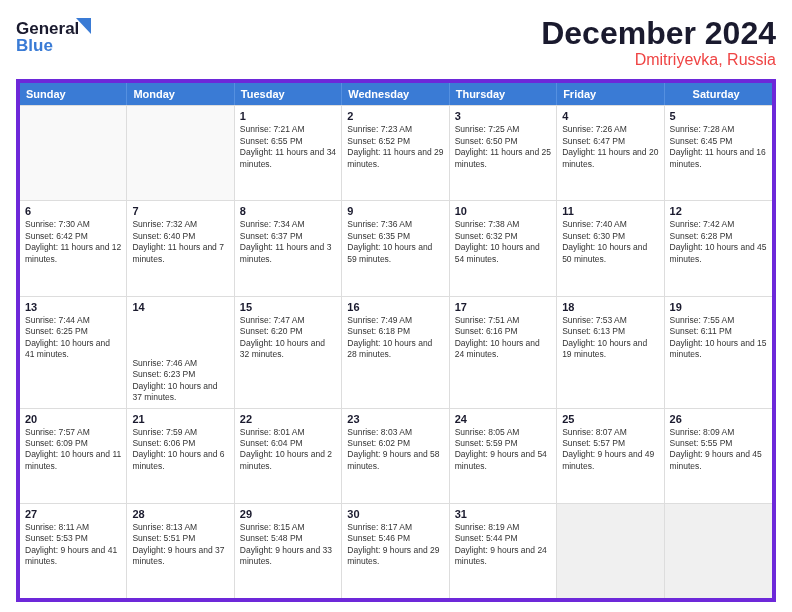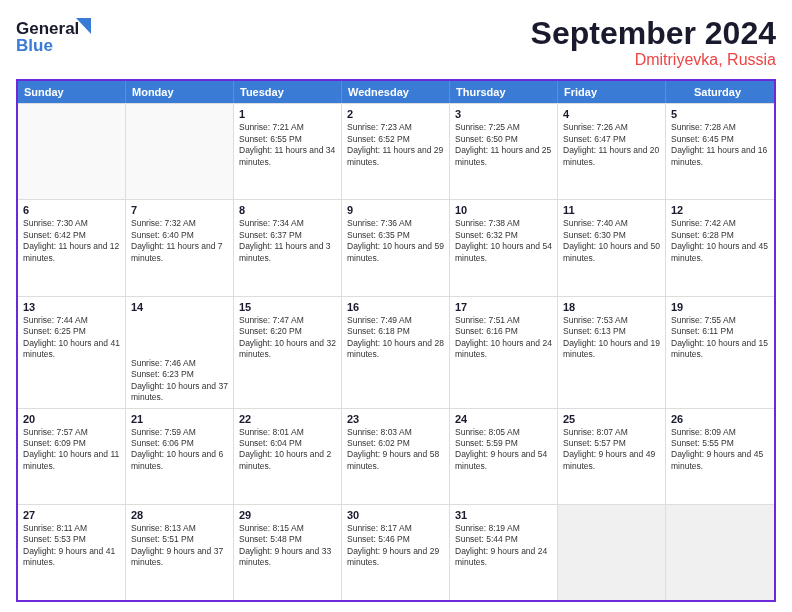--- a/index.html
+++ b/index.html
@@ -42,21 +42,21 @@
       line-height: 1.1;
     }
     .subtitle {
       font-size: 16px;
       color: #ef4444;
     }
     .calendar {
       flex: 1;
       display: flex;
       flex-direction: column;
-      border: 2px solid #6d28d9;
+      border: 4px solid #6d28d9;
     }
     .cal-header {
       display: grid;
       grid-template-columns: repeat(7, 1fr);
       background: #3a7bd5;
     }
     .cal-header-cell {
       color: #fff;
       font-size: 11px;
       font-weight: bold;
@@ -106,21 +106,21 @@
 <div class="page">
   <div class="header">
     <div class="logo">
       <svg class="logo-icon" viewBox="0 0 80 40" style="width: 80px; height: 40px;">
           <text x="0" y="18" font-size="17" font-weight="bold" fill="#1a1a2e">General</text>
           <text x="0" y="35" font-size="17" font-weight="bold" fill="#3a7bd5">Blue</text>
           <polygon points="60,2 75,2 75,18" fill="#3a7bd5"></polygon>
         </svg>
     </div>
     <div class="title-area">
-      <div class="month-title">September 2024</div>
+      <div class="month-title">December 2024</div>
       <div class="subtitle">Dmitriyevka, Russia</div>
     </div>
   </div>
 
   <div class="calendar">
     <div class="cal-header">
       <div class="cal-header-cell">Sunday</div>
       <div class="cal-header-cell">Monday</div>
       <div class="cal-header-cell">Tuesday</div>
       <div class="cal-header-cell">Wednesday</div>

